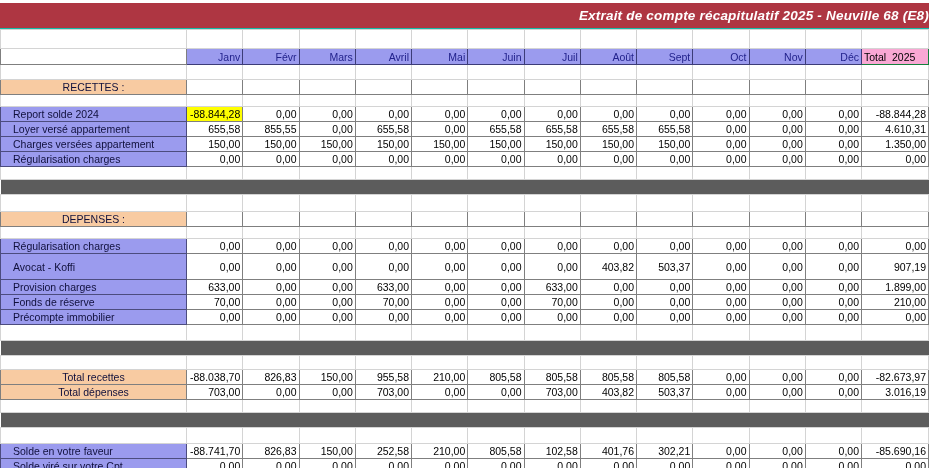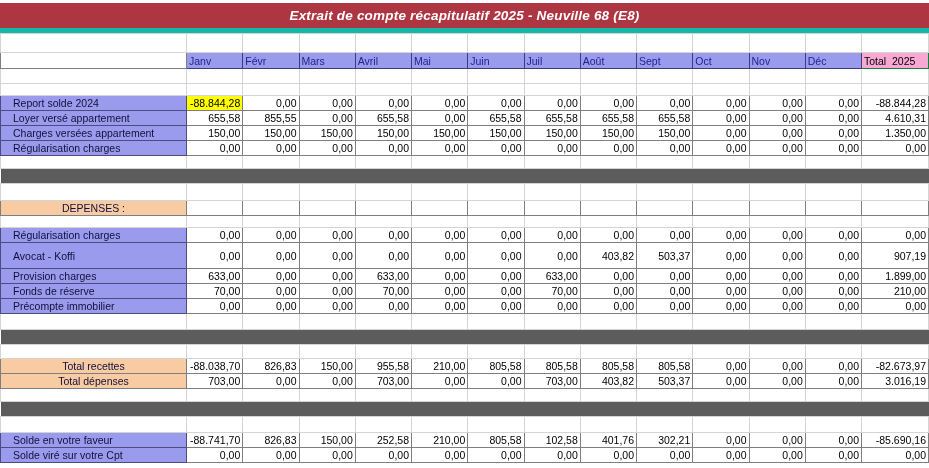--- a/index.html
+++ b/index.html
@@ -1,29 +1,29 @@
 <!DOCTYPE html>
 <html><head>
 <meta charset="utf-8">
 <style>
   html,body{margin:0;padding:0;background:#ffffff;}
   body{width:929px;font-family:"Liberation Sans",sans-serif;}
   .sheet{width:929px;height:468px;background:#ffffff;box-sizing:border-box;padding-top:3px;overflow:hidden;}
-  .title-bar{height:25px;background:#ae3642;border-bottom:5px solid #14b8a6;color:#ffffff;
-    display:flex;align-items:center;justify-content:center;}
+  .title-bar{height:25px;background:#ae3642;border-bottom:1px solid #14b8a6;color:#ffffff;
+    display:flex;align-items:center;justify-content:flex-end;}
   .title-bar span{font-size:13.5px;font-weight:bold;font-style:italic;letter-spacing:.2px;}
   table{border-collapse:collapse;table-layout:fixed;width:929px;}
   col.c-label{width:186px;}
   col.c-total{width:67px;}
   td{font-size:10.5px;padding:0 2px;overflow:hidden;white-space:nowrap;vertical-align:middle;color:#000;}
   td.lite{border:1px solid #d4d4d4;background:#ffffff;}
   td.val{border:1px solid #7f7f7f;text-align:right;background:#ffffff;}
   td.labelP{background:#9b9bee;color:#10103c;border:1px solid #4c4c7e;text-align:left;padding-left:12px;}
   td.labelO{background:#f8cba2;color:#10103c;border:1px solid #7f7f7f;text-align:center;}
-  td.hm{background:#9b9bee;color:#22228c;border:1px solid #3c3c78;text-align:left;}
+  td.hm{background:#9b9bee;color:#22228c;border:1px solid #3c3c78;text-align:right;}
   td.ht{background:#f9a8d4;color:#000;border:1px solid #15803d;text-align:left;white-space:pre;}
   td.hblank{background:#ffffff;border:1px solid #7f7f7f;}
   td.hl{background:#ffff00;}
   tr.sep td{background:#5c5c5c;border:none;padding:0;height:3px;line-height:3px;font-size:1px;}
 </style>
 </head>
 <body>
 
 <div class="sheet">
   <div class="title-bar">
@@ -88,20 +88,36 @@
           <td class="lite"></td>
           <td class="lite"></td>
           <td class="lite"></td>
           <td class="lite"></td>
           <td class="lite"></td>
           <td class="lite"></td>
           <td class="lite"></td>
           <td class="lite"></td>
           <td class="lite"></td>
         </tr>
+        <tr style="height: 15px;">
+          <td class="labelO">RECETTES :</td>
+          <td class="val"></td>
+          <td class="val"></td>
+          <td class="val"></td>
+          <td class="val"></td>
+          <td class="val"></td>
+          <td class="val"></td>
+          <td class="val"></td>
+          <td class="val"></td>
+          <td class="val"></td>
+          <td class="val"></td>
+          <td class="val"></td>
+          <td class="val"></td>
+          <td class="val"></td>
+        </tr>
         <tr style="height: 12px;">
           <td class="lite"></td>
           <td class="lite"></td>
           <td class="lite"></td>
           <td class="lite"></td>
           <td class="lite"></td>
           <td class="lite"></td>
           <td class="lite"></td>
           <td class="lite"></td>
           <td class="lite"></td>

